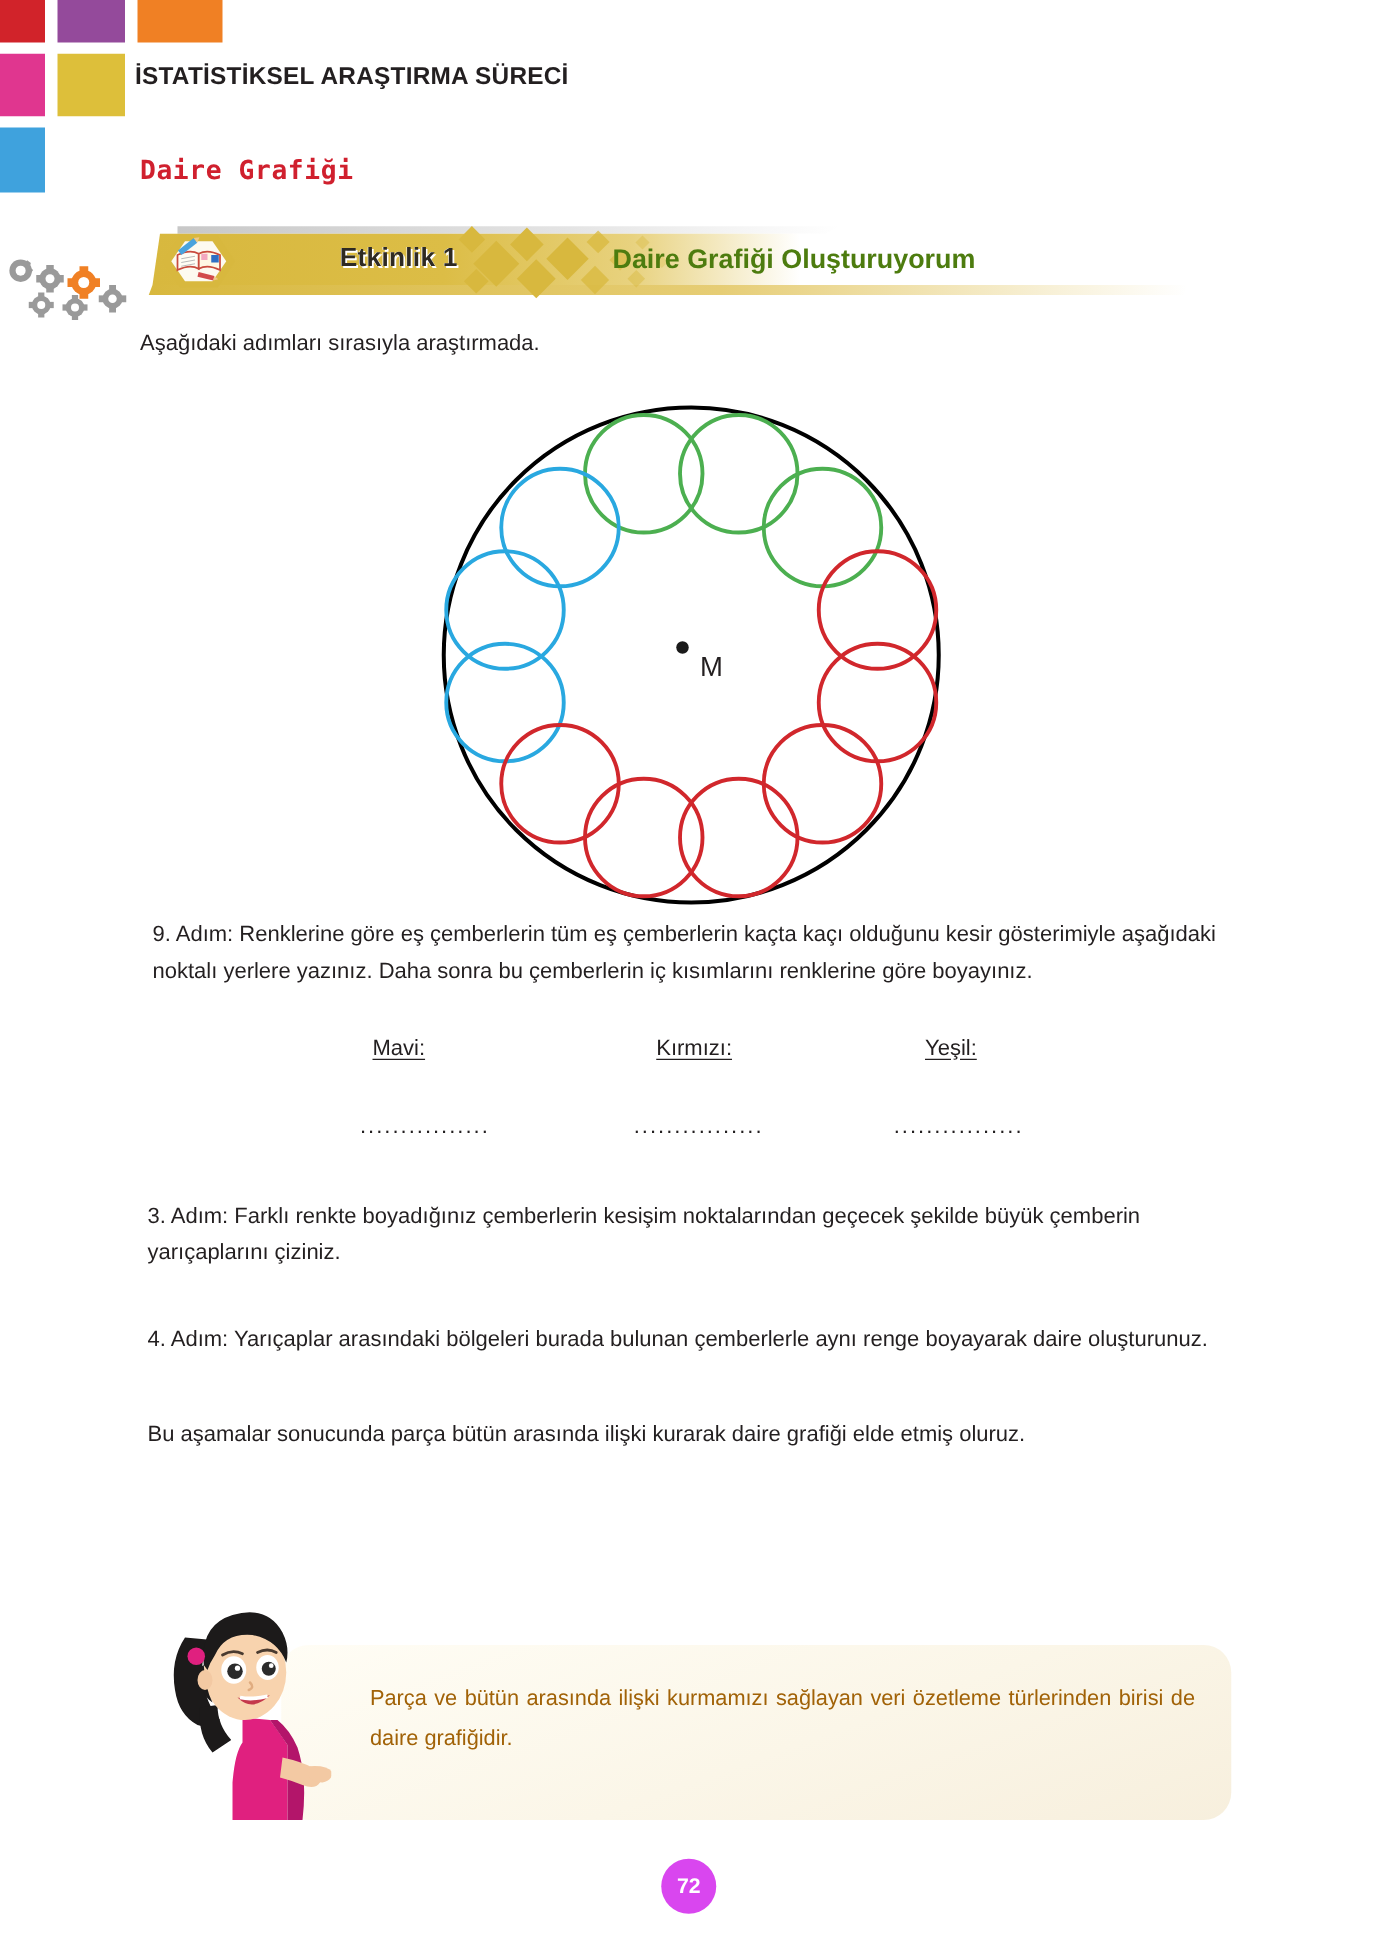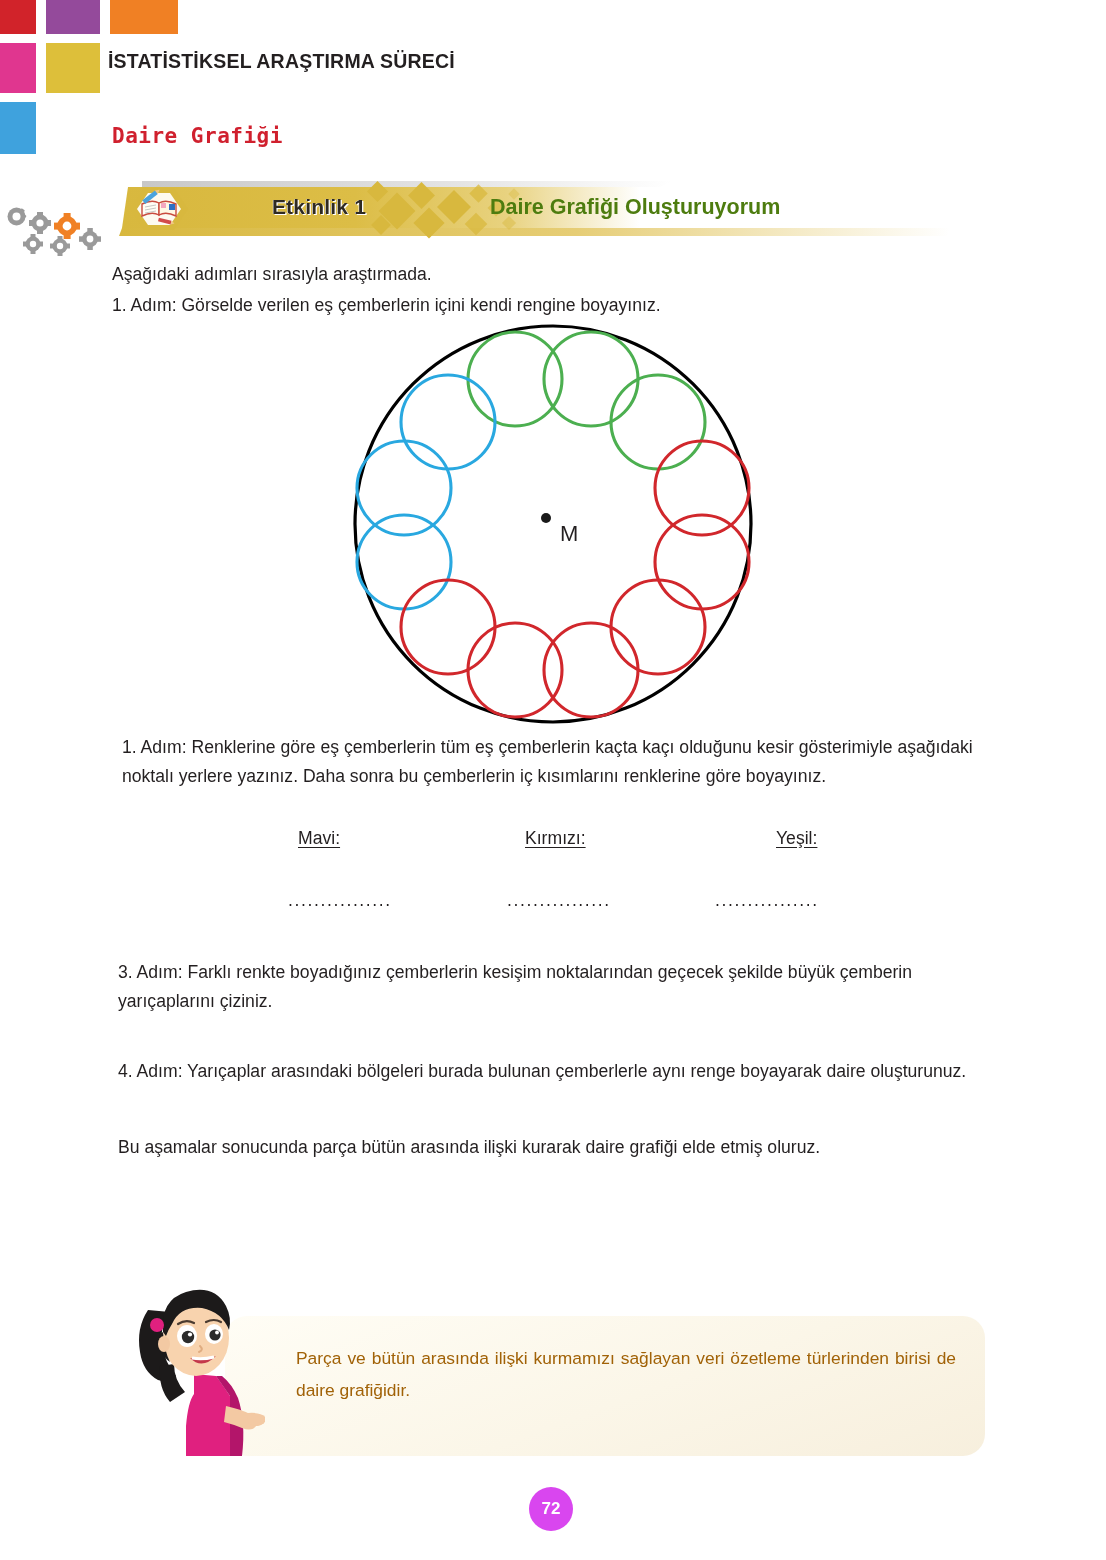--- a/index.html
+++ b/index.html
@@ -100,21 +100,21 @@
   .clabel {
     position: absolute;
     top: 828px;
     font-size: 17.6px;
     color: #231f20;
     text-decoration: underline;
     text-underline-offset: 3px;
   }
   .clabel-mavi   { left: 298px; }
   .clabel-kirmizi{ left: 525px; }
-  .clabel-yesil  { left: 740px; margin-left: 36px; }
+  .clabel-yesil  { left: 740px; }
 
   .cdots {
     position: absolute;
     top: 890px;
     font-size: 17.6px;
     color: #231f20;
     letter-spacing: 1.6px;
   }
   .cdots-mavi    { left: 288px; }
   .cdots-kirmizi { left: 507px; }
@@ -283,21 +283,20 @@
         <rect x="392" y="40" width="10" height="10" transform="rotate(45 397 45)" opacity="0.45"></rect>
         <rect x="398" y="12" width="8" height="8" transform="rotate(45 402 16)" opacity="0.4"></rect>
         <rect x="414" y="28" width="7" height="7" transform="rotate(45 417.5 31.5)" opacity="0.3"></rect>
       </g>
     </svg>
     <div class="banner-label">Etkinlik 1</div>
     <div class="banner-heading">Daire Grafiği Oluşturuyorum</div>
   </div>
 
   <div class="txt intro">Aşağıdaki adımları sırasıyla araştırmada.</div>
-  <div class="txt step1">1. Adım: Görselde verilen eş çemberlerin içini kendi rengine boyayınız.</div>
 
   <div class="figure">
     <svg width="430" height="404" viewBox="0 0 430 404">
 
       <circle cx="215" cy="202" r="198" fill="none" stroke="#000000" stroke-width="3.2"></circle>
 
       <g fill="none" stroke-width="3.1">
 
         <circle cx="177" cy="57" r="47" stroke="#4caf50"></circle>
         <circle cx="253" cy="57" r="47" stroke="#4caf50"></circle>
@@ -313,21 +312,21 @@
         <circle cx="253" cy="348" r="47" stroke="#d1272c"></circle>
         <circle cx="177" cy="348" r="47" stroke="#d1272c"></circle>
         <circle cx="110" cy="305" r="47" stroke="#d1272c"></circle>
       </g>
 
       <circle cx="208" cy="196" r="5" fill="#1a1a1a"></circle>
     </svg>
     <div style="position:absolute; left:222px; top:199px; font-size:22px; color:#231f20;">M</div>
   </div>
 
-  <div class="txt step2">1. Adım: Renklerine göre eş çemberlerin tüm eş çemberlerin kaçta kaçı olduğunu kesir gösterimiyle aşağıdaki noktalı yerlere yazınız. Daha sonra bu çemberlerin iç kısımlarını renklerine göre boyayınız.</div>
+  <div class="txt step2">9. Adım: Renklerine göre eş çemberlerin tüm eş çemberlerin kaçta kaçı olduğunu kesir gösterimiyle aşağıdaki noktalı yerlere yazınız. Daha sonra bu çemberlerin iç kısımlarını renklerine göre boyayınız.</div>
 
   <div class="clabel clabel-mavi">Mavi:</div>
   <div class="clabel clabel-kirmizi">Kırmızı:</div>
   <div class="clabel clabel-yesil">Yeşil:</div>
 
   <div class="cdots cdots-mavi">................</div>
   <div class="cdots cdots-kirmizi">................</div>
   <div class="cdots cdots-yesil">................</div>
 
   <div class="txt step3">3. Adım: Farklı renkte boyadığınız çemberlerin kesişim noktalarından geçecek şekilde büyük çemberin yarıçaplarını çiziniz.</div>

